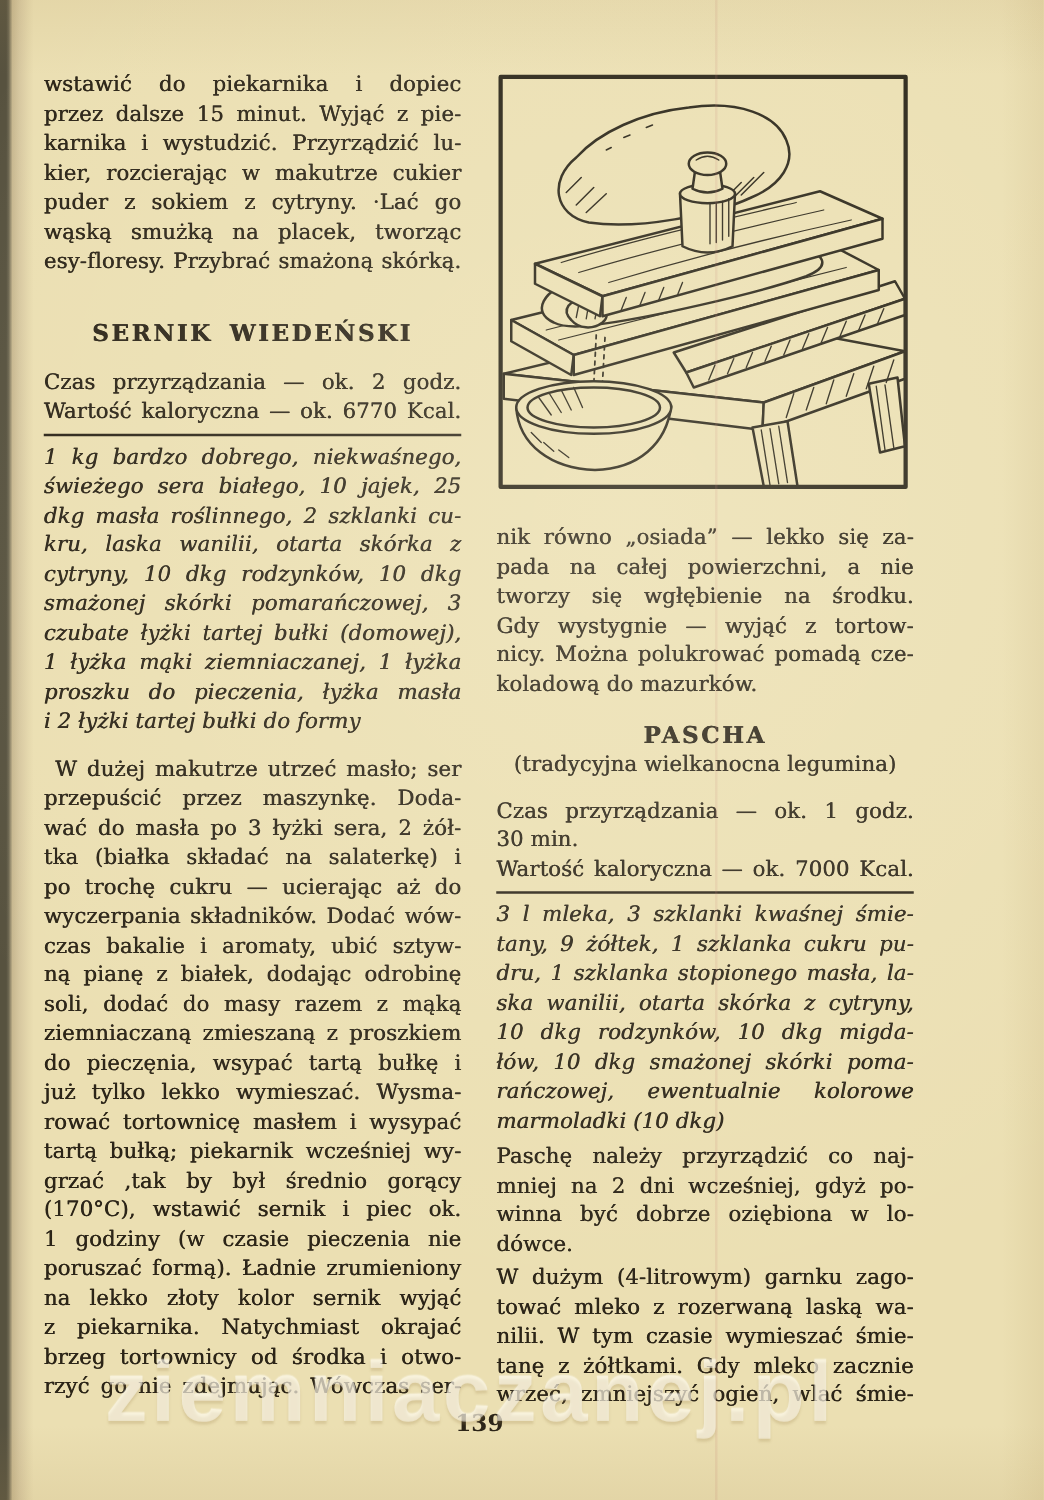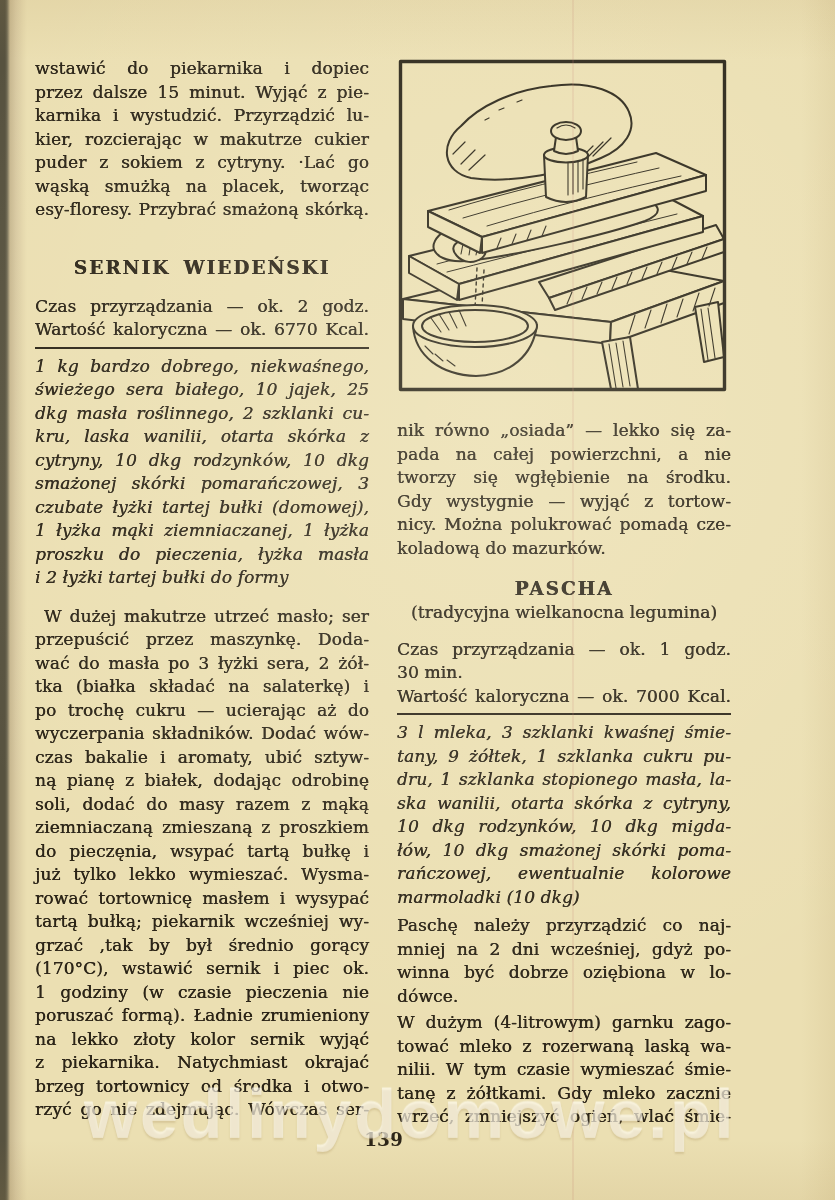--- a/index.html
+++ b/index.html
@@ -224,14 +224,14 @@
 
   <div class="tlines p2">
       <div>W dużym (4-litrowym) garnku zago-</div>
       <div>tować mleko z rozerwaną laską wa-</div>
       <div>nilii. W tym czasie wymieszać śmie-</div>
       <div>tanę z żółtkami. Gdy mleko zacznie</div>
       <div>wrzeć, zmniejszyć ogień, wlać śmie-</div>
     </div>
 </div>
 
-<div class="watermark">wedlinydomowe.pl</div>
+<div class="watermark">ziemniaczanej.pl</div>
 <div class="pagenum">139</div>
 
 </body></html>

